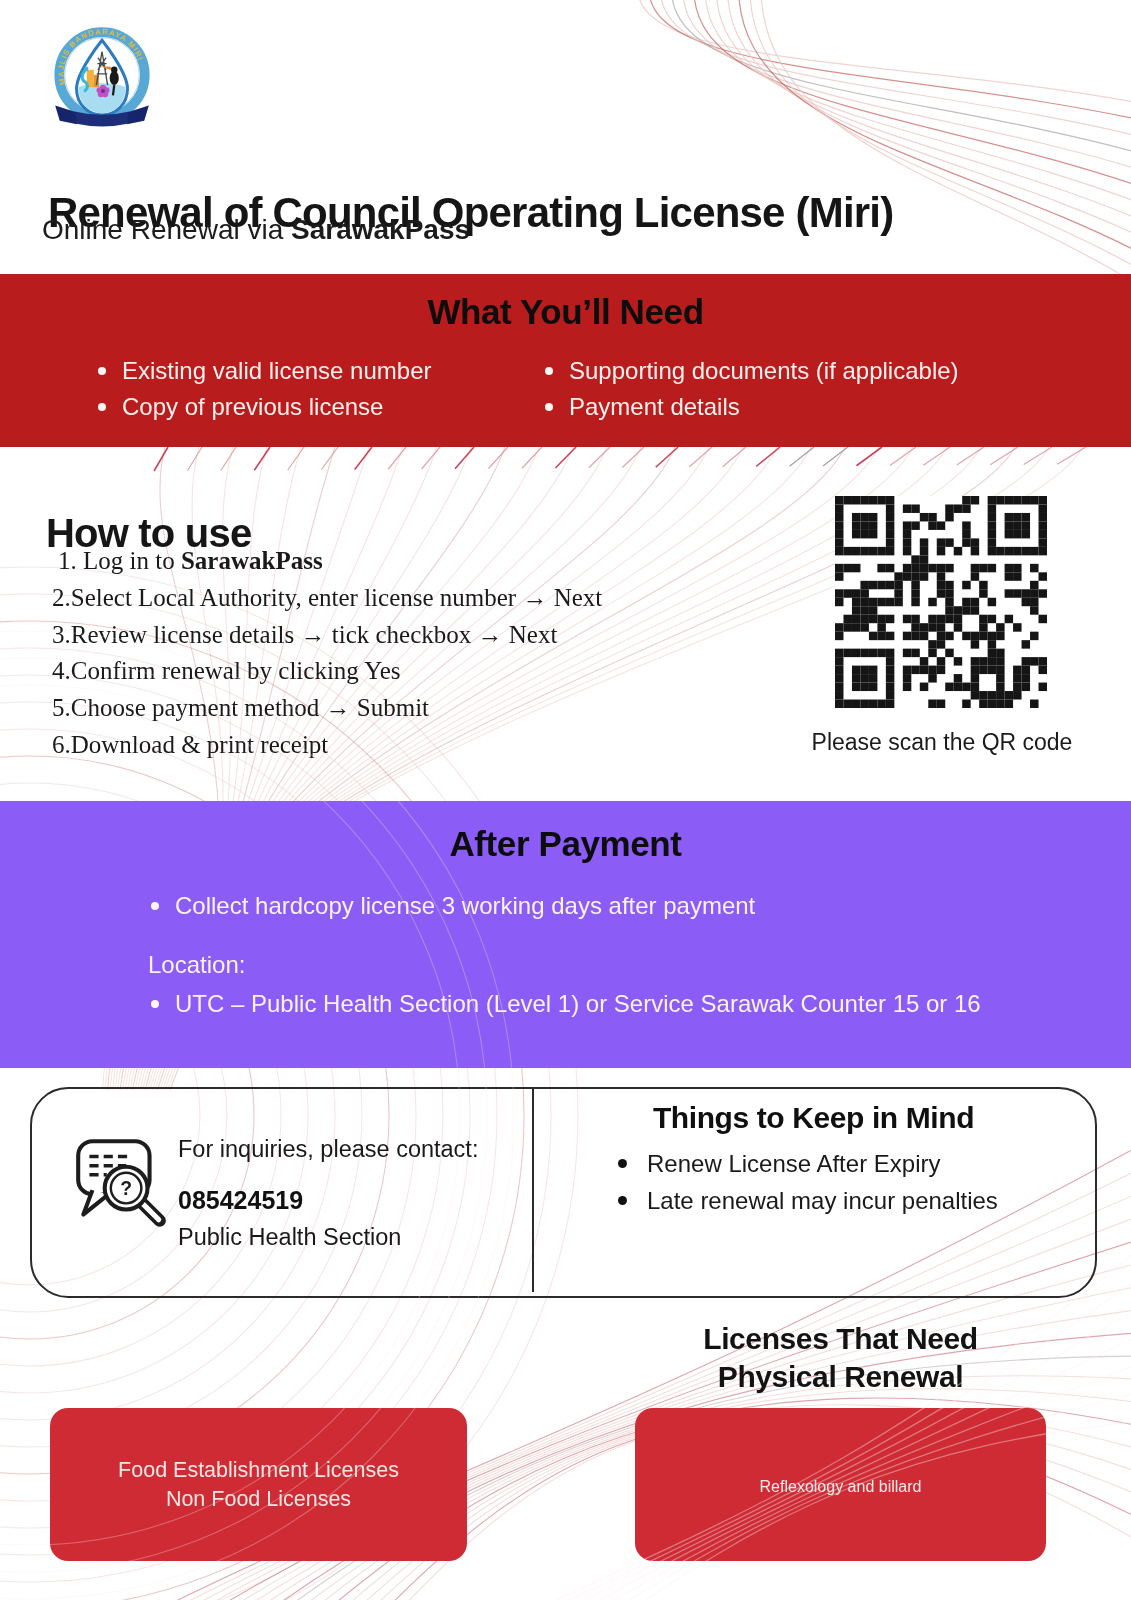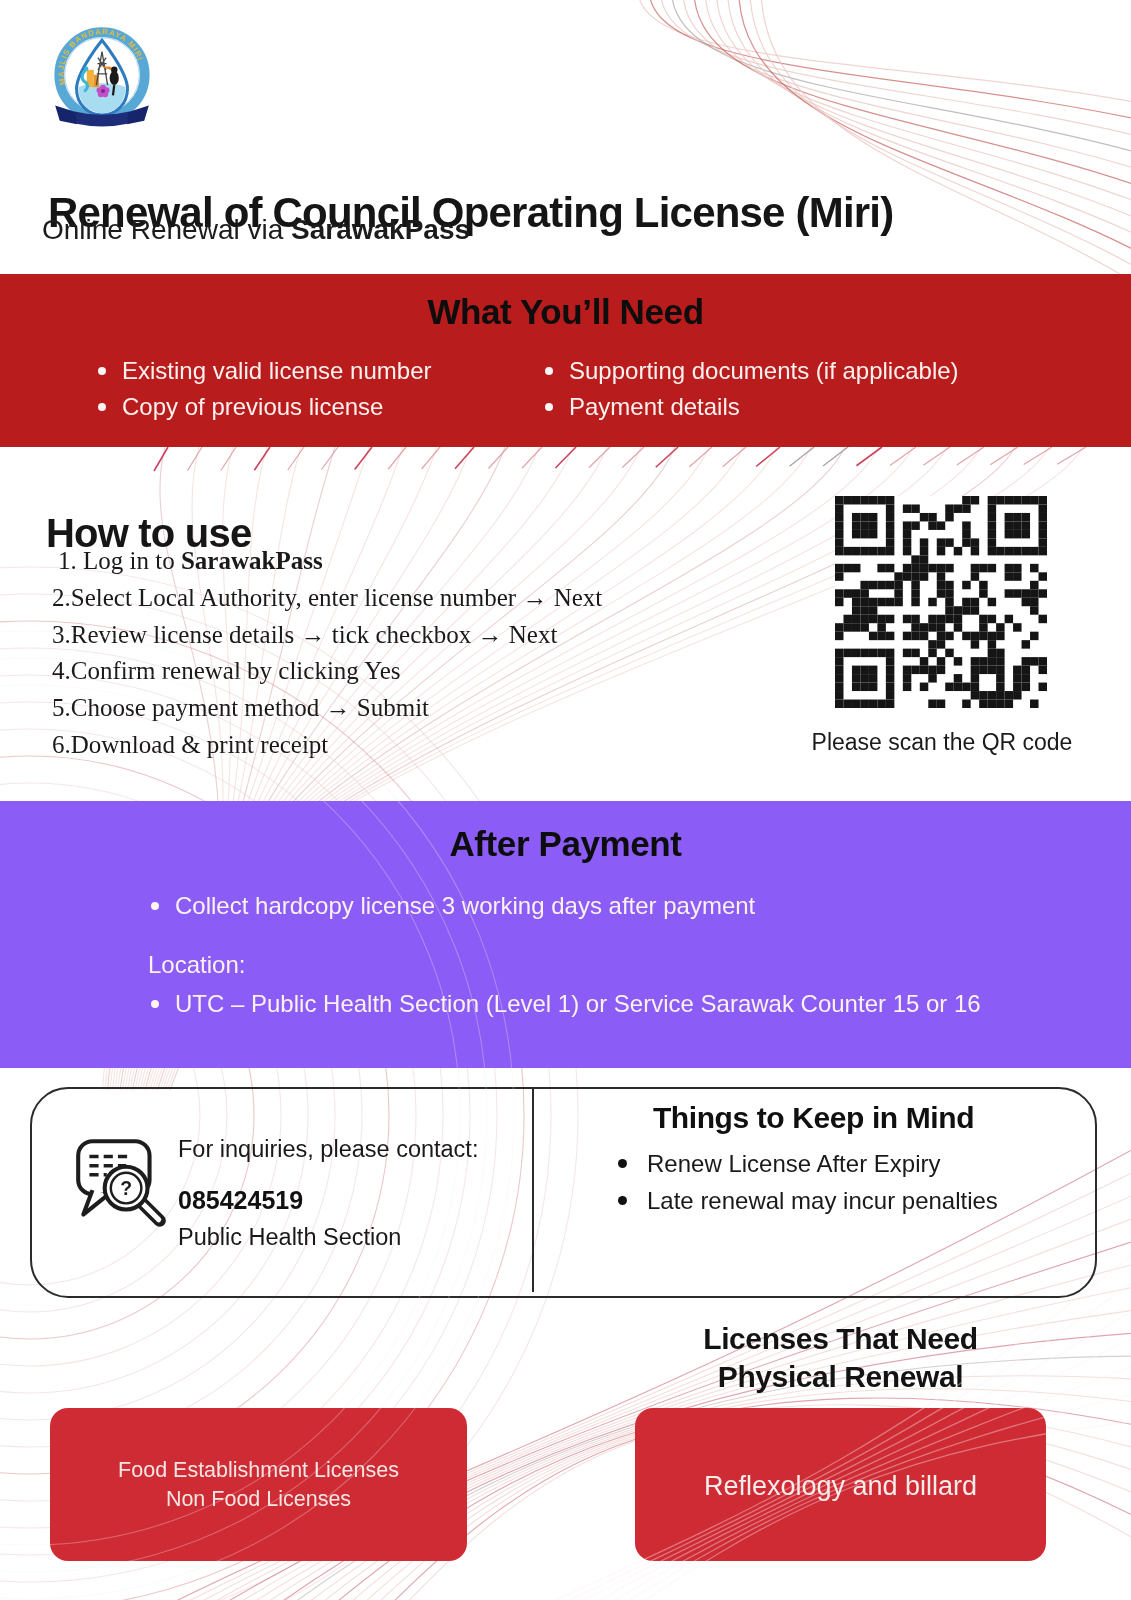--- a/index.html
+++ b/index.html
@@ -69,21 +69,21 @@
   
   .bh{z-index:2;text-align:center;font-size:30px;line-height:38px;font-weight:800;
       letter-spacing:-0.4px;color:#131313;}
   .bh1{left:50px;top:1320px;width:417px;}
   .bh2{left:635px;top:1320px;width:411px;}
   .red-box{z-index:2;background:#ce2b35;border-radius:18px;display:flex;flex-direction:column;
            justify-content:center;align-items:center;text-align:center;}
   .rb1{left:50px;top:1408px;width:417px;height:153px;}
   .rb1 div{font-size:21.5px;line-height:29px;color:#f4e6e4;}
   .rb2{left:635px;top:1408px;width:411px;height:153px;}
-  .rb2 div{font-size:27px;color:#f6ecea;padding-top:4px;}
+  .rb2 div{font-size:16px;color:#f6ecea;padding-top:4px;}
 </style>
 </head>
 <body>
 
 <div class="poster">
 
   <svg class="bglines" id="bg" width="1131" height="1600" viewBox="0 0 1131 1600">
       <path d="M 640,-25 C 610,70 890,55 1150,105" fill="none" stroke="#e9c6c2" stroke-opacity="0.75" stroke-width="1.2"></path>
       <path d="M 651,-25 C 623,77 897,66 1150,122" fill="none" stroke="#c0554f" stroke-opacity="0.65" stroke-width="1.2"></path>
       <path d="M 662,-25 C 636,84 904,77 1150,139" fill="none" stroke="#e9c6c2" stroke-opacity="0.75" stroke-width="1.2"></path>

